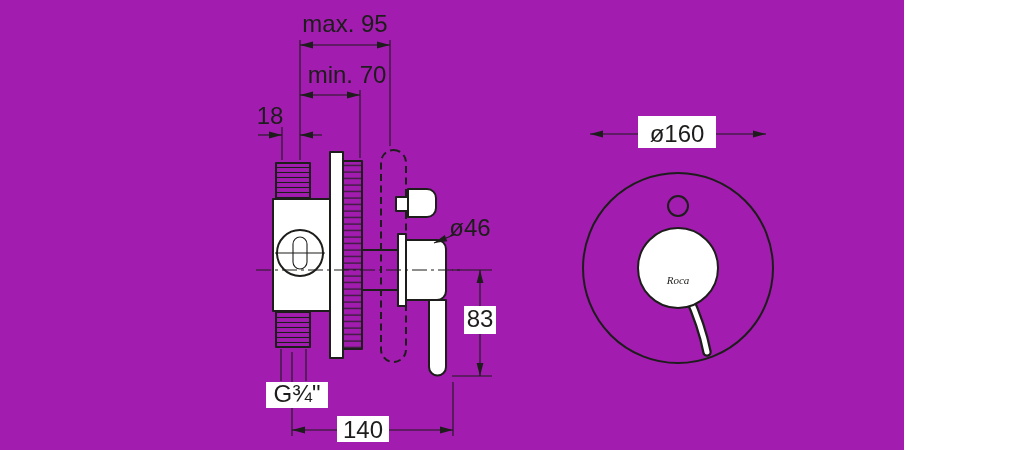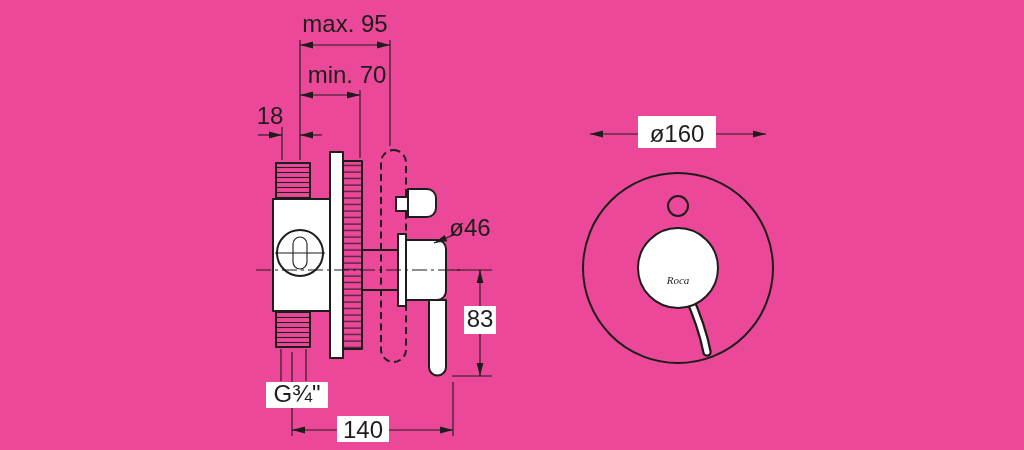--- a/index.html
+++ b/index.html
@@ -1,16 +1,16 @@
 <!DOCTYPE html>
 <html><head>
 <meta charset="utf-8">
 <style>
   html,body{margin:0;padding:0;background:#ffffff;}
-  .canvas{width:1024px;height:450px;position:relative;background:#ec4899;overflow:hidden;}
+  .canvas{width:904px;height:450px;position:relative;background:#a21caf;overflow:hidden;}
   .obj{fill:none;stroke:#1d1d1b;stroke-width:2;stroke-linejoin:round;}
   .objW{fill:#ffffff;stroke:#1d1d1b;stroke-width:2;stroke-linejoin:round;}
   .objS{stroke:#1d1d1b;stroke-width:2;stroke-linejoin:round;}
   .thin{fill:none;stroke:#1d1d1b;stroke-width:1.1;}
   .dash{stroke-dasharray:7 4.5;}
   .cline{stroke-dasharray:15 4 3 4;}
   .leverO{fill:none;stroke:#1d1d1b;stroke-width:9.5;stroke-linecap:round;}
   .leverI{fill:none;stroke:#ffffff;stroke-width:5;stroke-linecap:round;}
   .dtxt{font-family:"Liberation Sans","DejaVu Sans",sans-serif;font-size:24px;fill:#1d1d1b;}
   .brand{font-family:"Liberation Serif","DejaVu Serif",serif;font-size:11px;font-style:italic;fill:#1d1d1b;}

